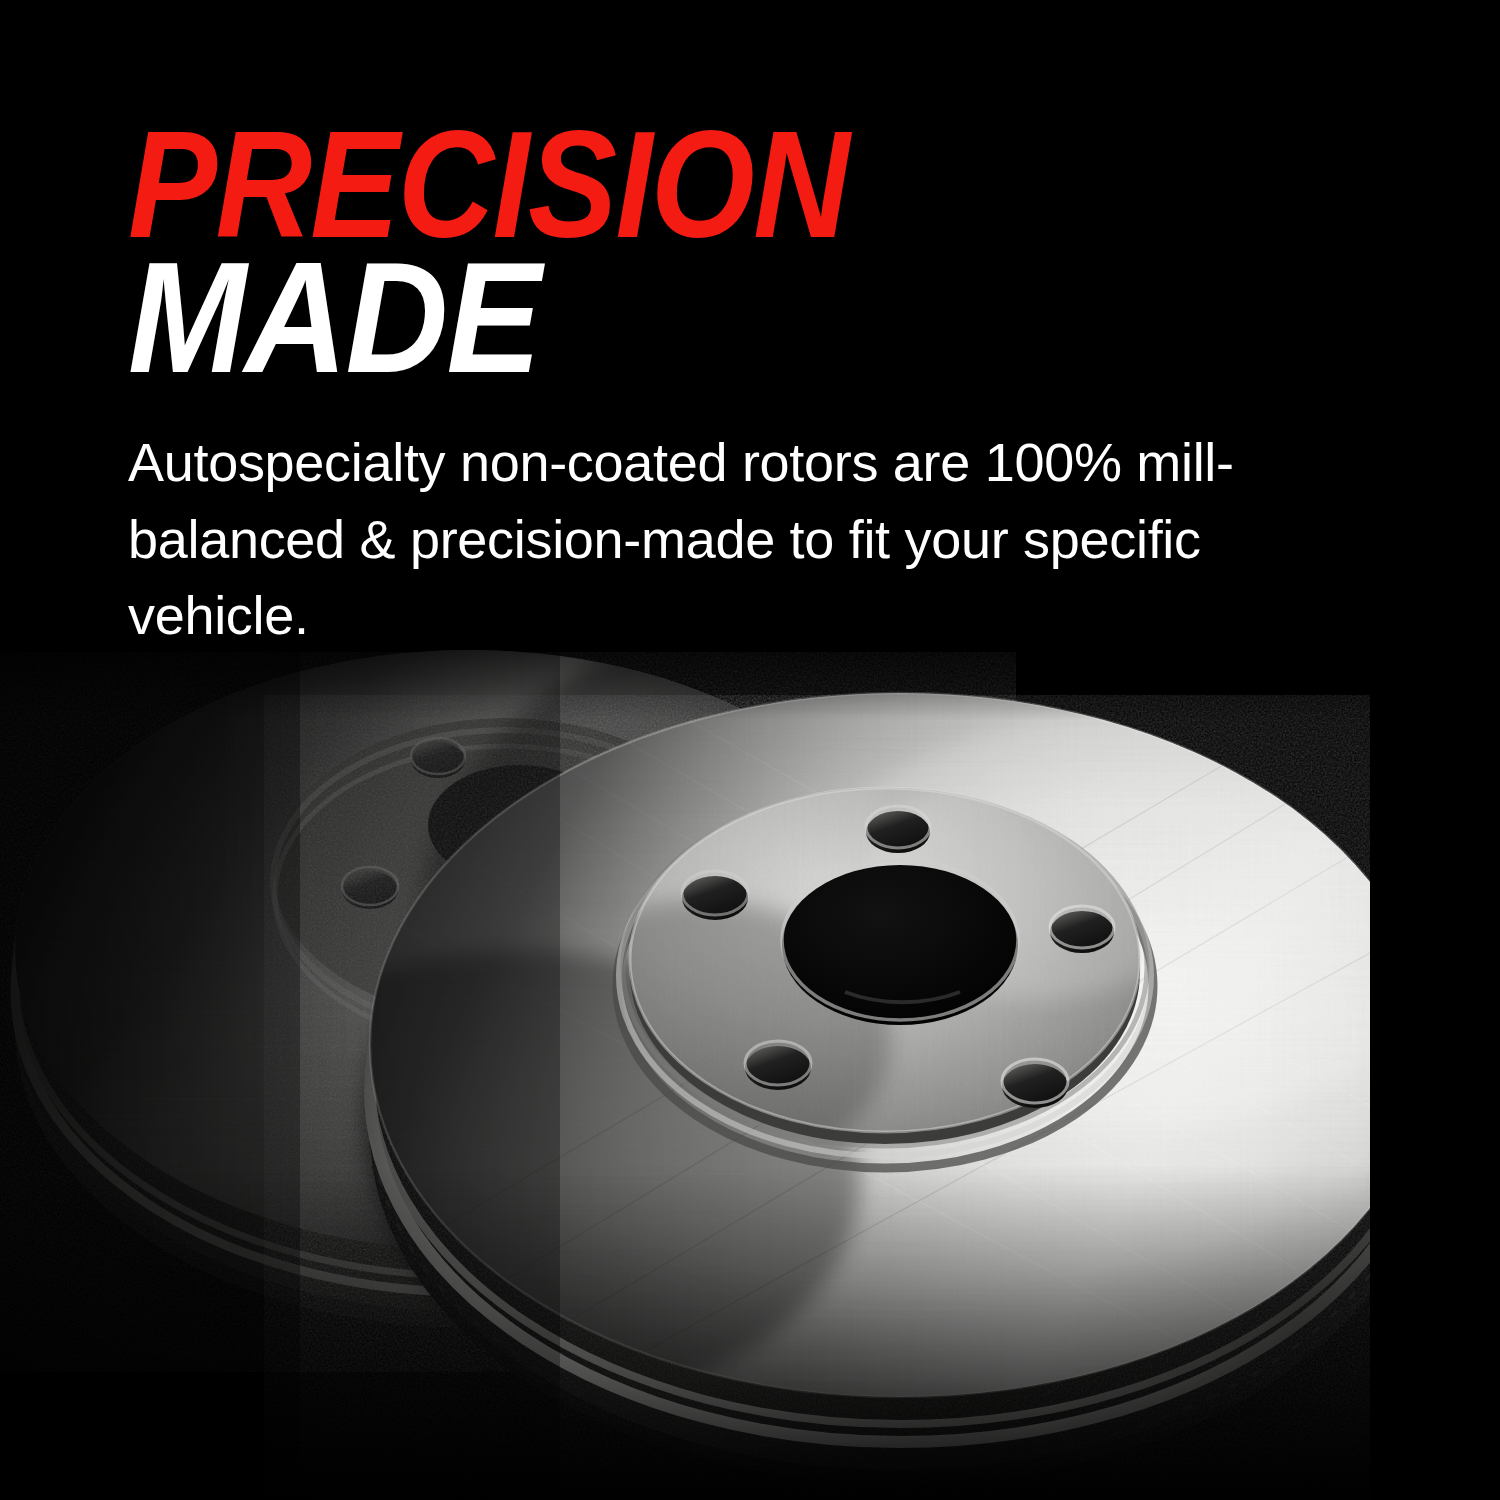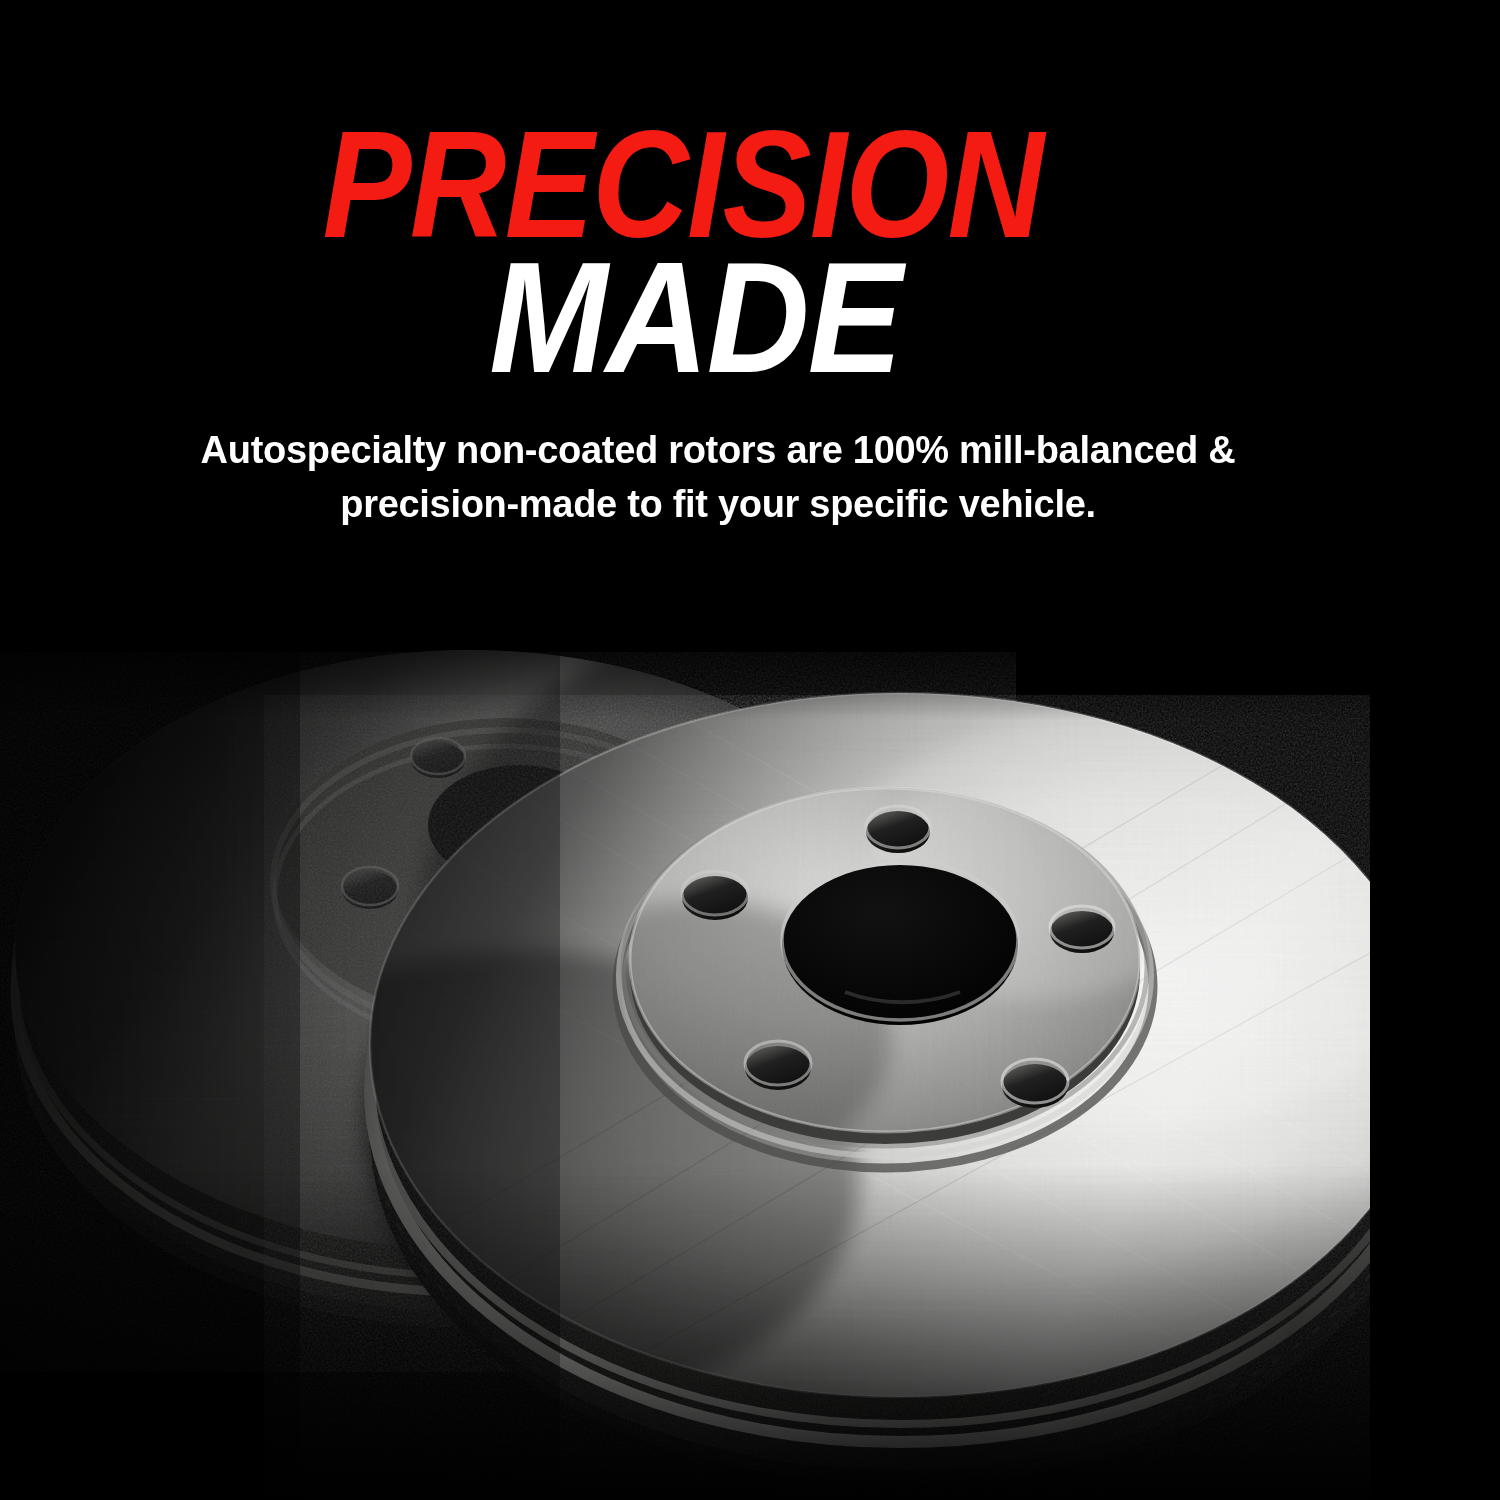--- a/index.html
+++ b/index.html
@@ -7,21 +7,20 @@
     width:1500px; height:1500px;
     background:#000;
     font-family:"Liberation Sans", sans-serif;
     overflow:hidden;
   }
   #stage {
     position:relative;
     width:1370px; height:1500px;
     background:#000000;
     overflow:hidden;
-    text-align:center;
   }
 
   
   .headline-block {
     position:absolute;
     left:128px; top:112px;
     width:1260px;
     z-index:40;
   }
   .hl-line1 {
@@ -50,22 +49,22 @@
     margin-top:-14px;
   }
 
   
   .body-copy {
     position:absolute;
     left:128px; top:424px;
     width:1180px;
     z-index:40;
     font-family:"Liberation Sans", sans-serif;
-    font-weight:700;
-    font-size:38px;
+    font-weight:400;
+    font-size:54px;
     line-height:1.42;
     color:#FFFFFF;
     letter-spacing:-0.3px;
   }
 
   
   .photo {
     position:absolute;
     left:0; top:620px;
     width:1500px; height:880px;

